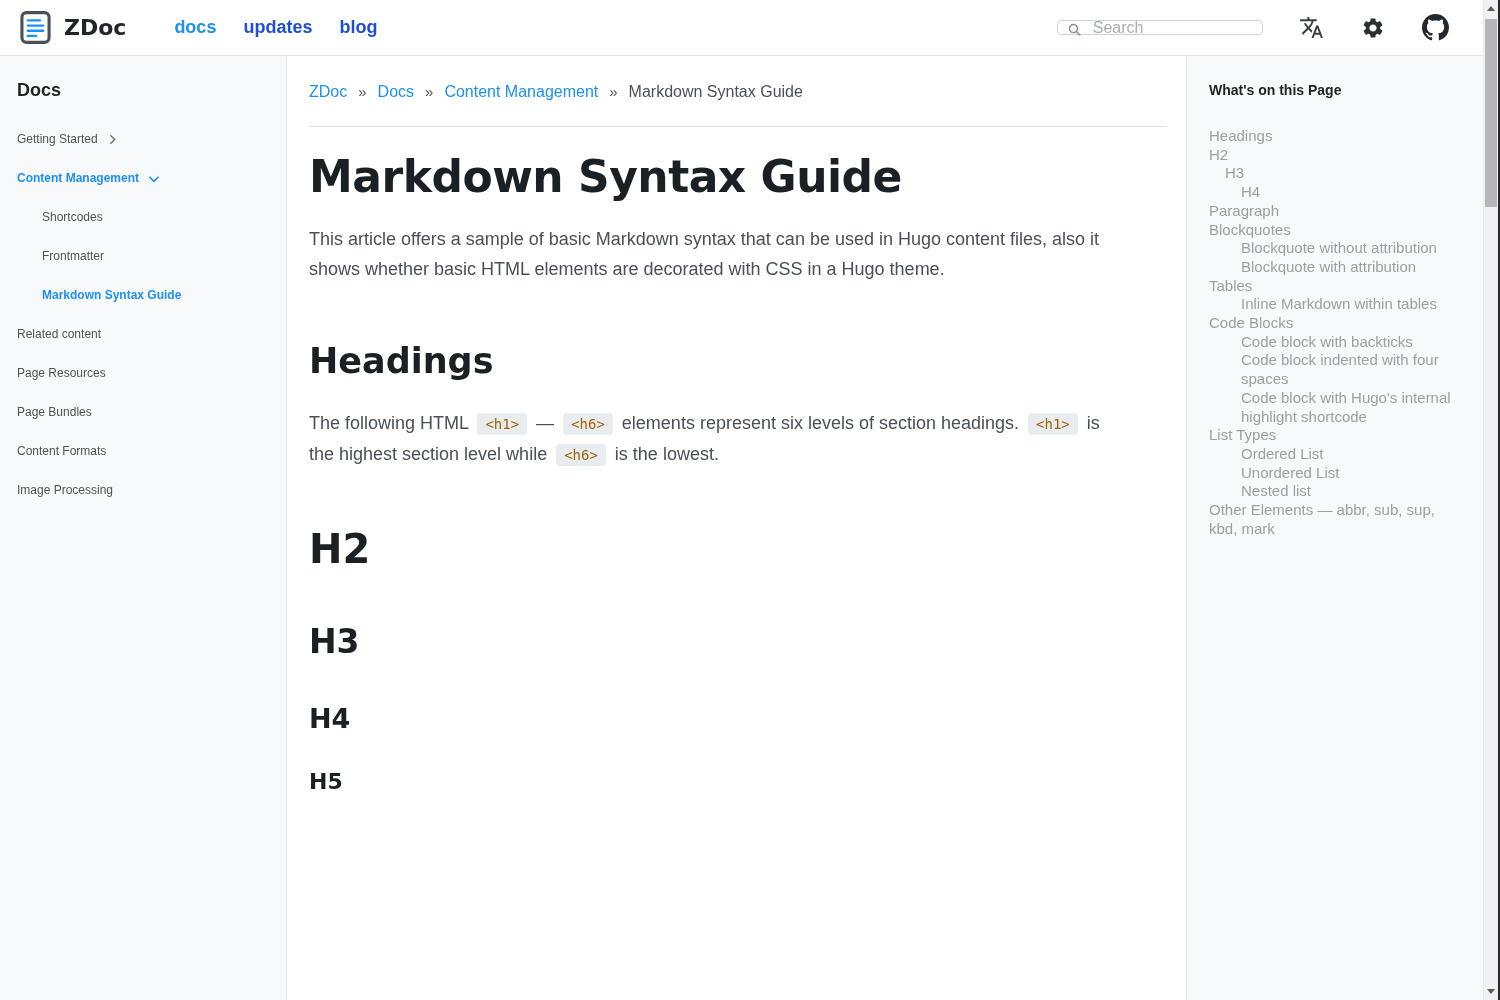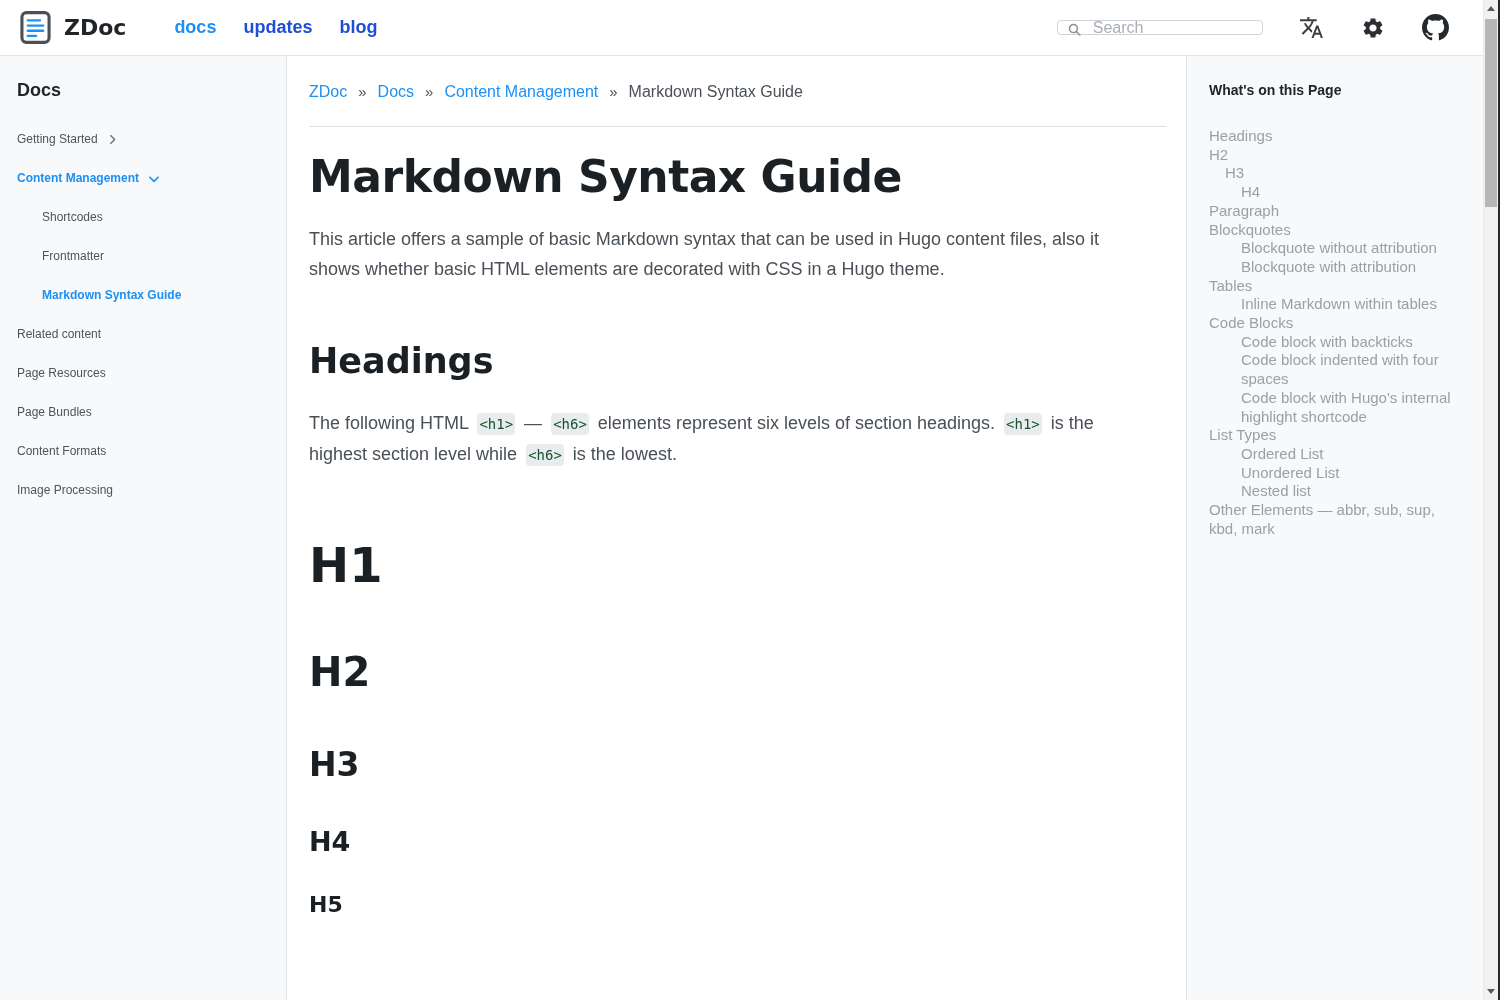--- a/index.html
+++ b/index.html
@@ -56,21 +56,21 @@
   }
   .intro, .body-text { font-size:18px; line-height:30px; color:#495057; max-width:800px; }
   .intro { margin:20px 0 0; }
   .body-text { margin:26px 0 0; }
   .section-heading {
     font-family:"DejaVu Sans", sans-serif; font-size:35px; font-weight:800;
     color:#1b2024; margin:56px 0 0; line-height:1.2;
   }
   .inline-code {
     font-family:"DejaVu Sans Mono","Liberation Mono",monospace; font-size:14px;
-    background:#e9ecef; color:#14532d; padding:3px 2px; border-radius:4px; margin:0 4px;
+    background:#e9ecef; color:#a16207; padding:3px 8px; border-radius:4px; margin:0 4px;
     white-space:nowrap;
   }
   .hs { font-family:"DejaVu Sans", sans-serif; font-weight:800; color:#1b2024; line-height:1.15; }
   .hs1 { font-size:48px; margin-top:68px; }
   .hs2 { font-size:40px; margin-top:56px; }
   .hs3 { font-size:33px; margin-top:51px; }
   .hs4 { font-size:27px; margin-top:42px; }
   .hs5 { font-size:22px; margin-top:35px; }
   .hs6 { font-size:18px; margin-top:27px; }
   
@@ -199,21 +199,20 @@
         <a href="#" class="crumb-link">Content Management</a>
         <span class="crumb-sep">»</span>
         <span class="crumb-current">Markdown Syntax Guide</span>
       </nav>
     <hr class="rule">
     <h1 class="article-title">Markdown Syntax Guide</h1>
     <p class="intro">This article offers a sample of basic Markdown syntax that can be used in Hugo content files, also it shows whether basic HTML elements are decorated with CSS in a Hugo theme.</p>
     <h2 class="section-heading">Headings</h2>
     <p class="body-text"><span>The following HTML </span><code class="inline-code">&lt;h1&gt;</code><span> — </span><code class="inline-code">&lt;h6&gt;</code><span> elements represent six levels of section headings. </span><code class="inline-code">&lt;h1&gt;</code><span> is the highest section level while </span><code class="inline-code">&lt;h6&gt;</code><span> is the lowest.</span></p>
     <div>
-        <div class="hs hs1">H1</div>
         <div class="hs hs2">H2</div>
         <div class="hs hs3">H3</div>
         <div class="hs hs4">H4</div>
         <div class="hs hs5">H5</div>
       </div>
   </main>
 
   <aside class="toc">
     <h2 class="toc-title">What's on this Page</h2>
     <nav class="toc-list">

